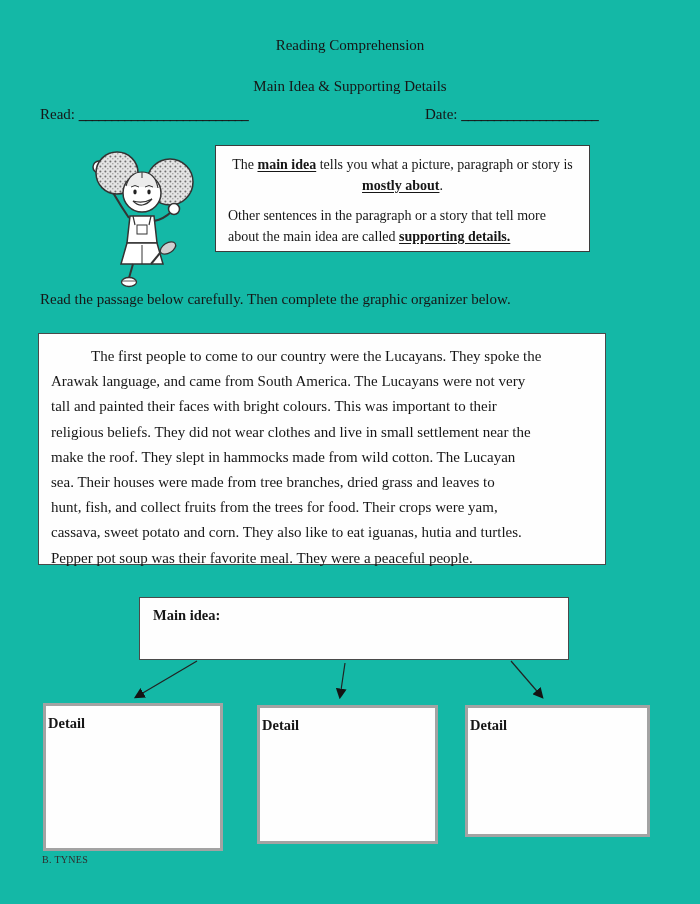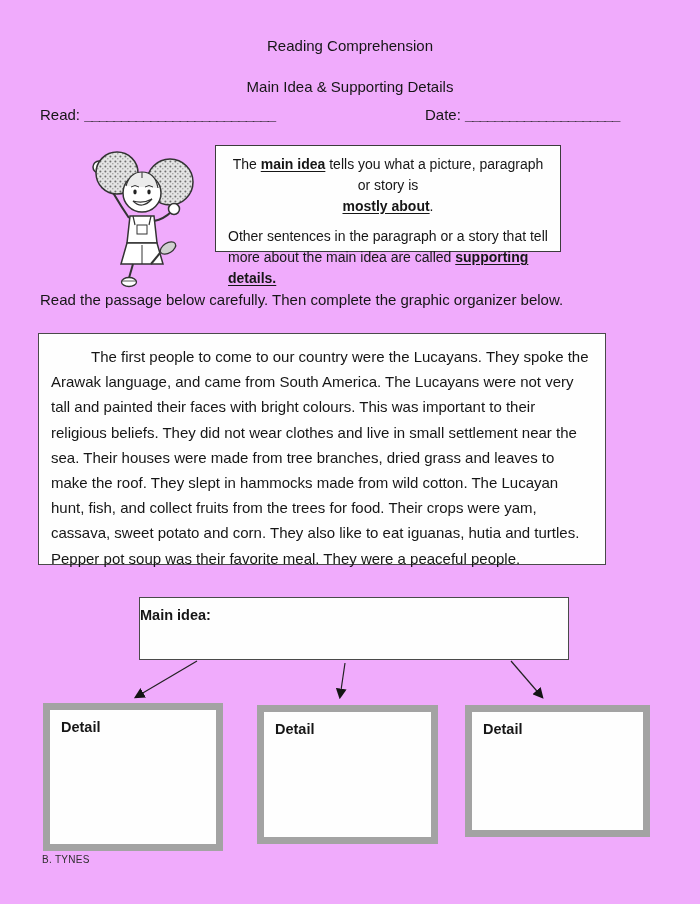--- a/index.html
+++ b/index.html
@@ -1,57 +1,57 @@
 <!DOCTYPE html>
 <html><head>
 <meta charset="utf-8">
 <style>
   html,body { margin:0; padding:0; background:#ffffff; }
   .page {
-    position:relative; width:700px; height:904px; background:#f0abfc;
-    font-family:Liberation Sans, sans-serif; color:#161616; overflow:hidden;
+    position:relative; width:700px; height:904px; background:#14b8a6;
+    font-family:Liberation Serif, serif; color:#161616; overflow:hidden;
   }
   .title   { position:absolute; top:37px;  left:0; width:100%; text-align:center; font-size:15px; }
   .subtitle{ position:absolute; top:78px;  left:0; width:100%; text-align:center; font-size:15px; }
   .name-field { position:absolute; top:106px; left:40px;  font-size:15px; }
   .date-field { position:absolute; top:106px; left:425px; font-size:15px; }
   .blank   { font-weight:bold; letter-spacing:-1px; }
 
   .girl { position:absolute; left:84px; top:140px; width:122px; height:150px; }
 
   .def-box {
-    position:absolute; left:215px; top:145px; width:346px; height:107px;
+    position:absolute; left:215px; top:145px; width:375px; height:107px;
     border:1.5px solid #3c3c3c; box-sizing:border-box; padding:8px 12px;
     font-size:14px; line-height:21px; background:#fefefe;
   }
   .def-center { text-align:center; }
   .def-p2 { margin-top:9px; }
   .term { font-weight:bold; text-decoration:underline; text-underline-offset:2px; }
 
   .instruction { position:absolute; left:40px; top:291px; font-size:15px; }
 
   .passage-box {
     position:absolute; left:38px; top:333px; width:568px; height:232px;
     border:1px solid #4a4a4a; box-sizing:border-box; padding:10px 12px 0 12px;
     font-size:15px; line-height:25.2px; background:#fefefe;
   }
   .pline { white-space:nowrap; }
   .pline-first { text-indent:40px; }
 
   .main-idea-box {
     position:absolute; left:139px; top:597px; width:430px; height:63px;
-    border:1px solid #4a4a4a; box-sizing:border-box; padding:9px 0;
+    border:1px solid #4a4a4a; box-sizing:border-box; padding:9px 13px;
     font-size:14.5px; font-weight:bold; background:#fefefe;
   }
 
   .arrows { position:absolute; left:0; top:0; width:700px; height:904px; pointer-events:none; }
 
   .detail-box {
-    position:absolute; border:7px solid #a3a3a3; box-sizing:border-box;
-    padding:9px 11px; font-size:14.5px; font-weight:bold; background:#fefefe;
+    position:absolute; border:3px solid #a3a3a3; box-sizing:border-box;
+    padding:9px 2px; font-size:14.5px; font-weight:bold; background:#fefefe;
   }
   .d1 { left:43px;  top:703px; width:180px; height:148px; }
   .d2 { left:257px; top:705px; width:181px; height:139px; }
   .d3 { left:465px; top:705px; width:185px; height:132px; }
 
   .footer { position:absolute; left:42px; top:854px; font-size:10px; color:#2e2e2e; letter-spacing:0.3px; }
 </style>
 </head>
 <body>
 
@@ -119,22 +119,22 @@
     <div class="def-p2"><span>Other sentences in the paragraph or a story that tell more about the main idea are called </span><span class="term">supporting details.</span></div>
   </div>
 
   <div class="instruction">Read the passage below carefully. Then complete the graphic organizer below.</div>
 
   <div class="passage-box">
     <div class="pline pline-first">The first people to come to our country were the Lucayans. They spoke the</div>
     <div class="pline">Arawak language, and came from South America. The Lucayans were not very</div>
     <div class="pline">tall and painted their faces with bright colours. This was important to their</div>
     <div class="pline">religious beliefs. They did not wear clothes and live in small settlement near the</div>
+    <div class="pline">make the roof. They slept in hammocks made from wild cotton. The Lucayan</div>
     <div class="pline">sea. Their houses were made from tree branches, dried grass and leaves to</div>
-    <div class="pline">make the roof. They slept in hammocks made from wild cotton. The Lucayan</div>
     <div class="pline">hunt, fish, and collect fruits from the trees for food. Their crops were yam,</div>
     <div class="pline">cassava, sweet potato and corn. They also like to eat iguanas, hutia and turtles.</div>
     <div class="pline">Pepper pot soup was their favorite meal. They were a peaceful people.</div>
   </div>
 
   <div class="main-idea-box">
     <span>Main idea:</span>
   </div>
 
   <svg class="arrows" viewBox="0 0 700 904" aria-hidden="true">

